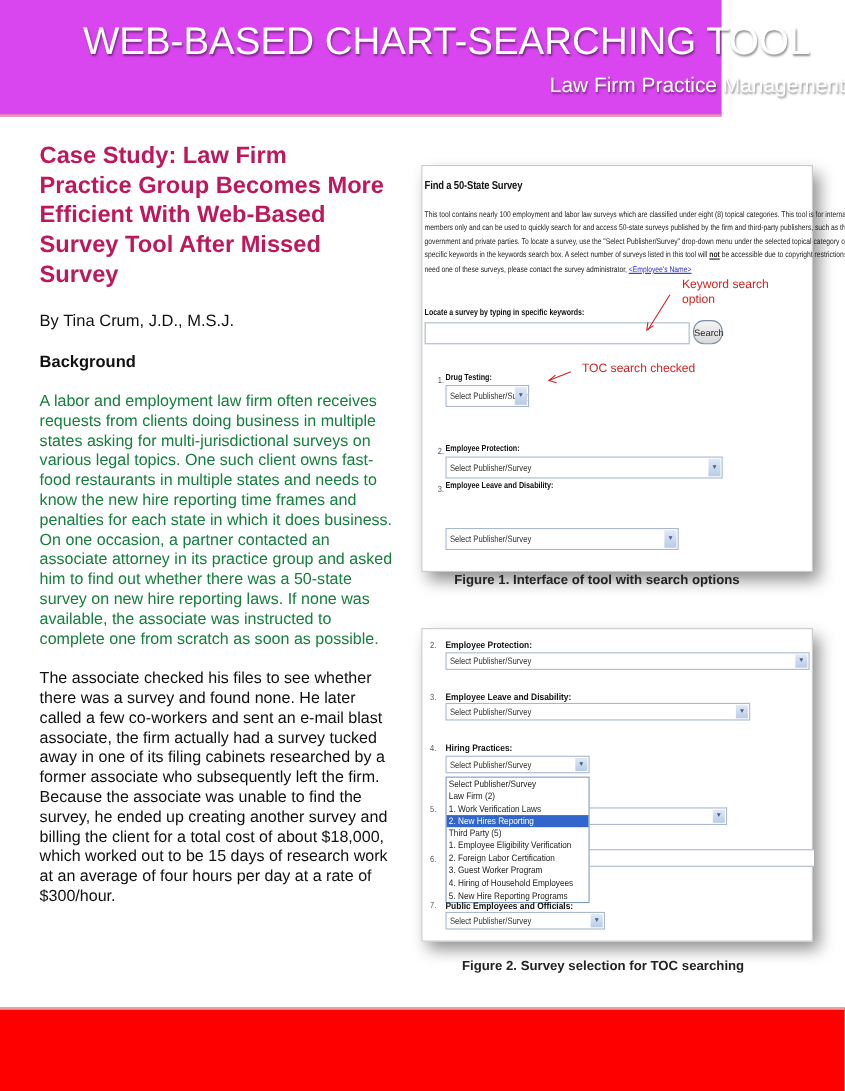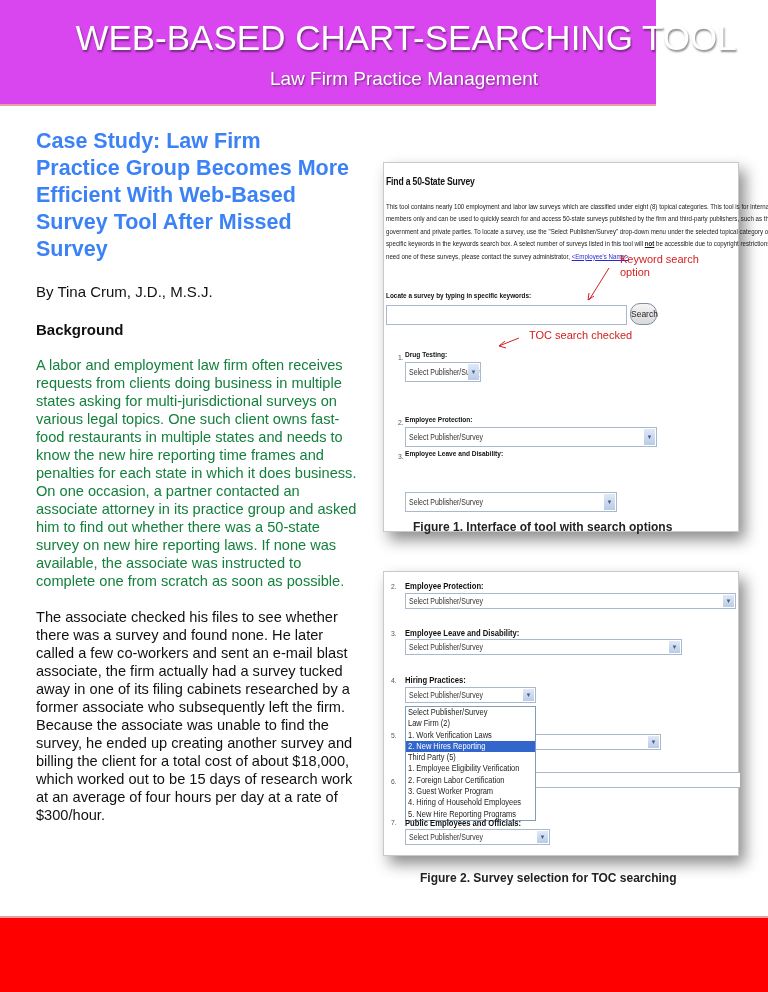--- a/index.html
+++ b/index.html
@@ -10,40 +10,40 @@
     position: absolute; left: 0; top: 0; width: 656px; height: 106px;
     background: #d946ef; border-bottom: 2px solid #e9a0a0;
   }
   .header-title {
     position: absolute; left: 0; width: 768px; top: 18px; text-align: center;
     color: #fff; font-size: 35px; letter-spacing: 0px; font-weight: normal;
     text-shadow: 1px 2px 2px rgba(0,0,0,0.45);
     padding-left: 44px;
   }
   .header-sub {
-    position: absolute; left: 0; width: 768px; top: 68px; text-align: center;
+    position: absolute; left: 0; width: 768px; top: 68px; text-align: right;
     color: #fff; font-size: 19px; text-shadow: 1px 1px 2px rgba(0,0,0,0.45);
     padding-left: 40px;
   }
 
   .left-col { position: absolute; left: 36px; top: 128px; width: 332px; }
   .article-title {
-    font-size: 21.5px; font-weight: bold; line-height: 27px; color: #3b82f6;
+    font-size: 21.5px; font-weight: bold; line-height: 27px; color: #be185d;
   }
   .byline { margin-top: 20px; font-size: 15px; line-height: 18px; }
   .section-head { margin-top: 20px; font-size: 15px; font-weight: bold; }
   .para { margin-top: 18px; font-size: 14.6px; line-height: 18px; color: #15803d; }
   .para2 { margin-top: 18px; font-size: 14.6px; line-height: 18px; color: #111; }
   .line { display: block; white-space: nowrap; }
 
   .fig {
     position: absolute; background: #fff; border: 1px solid #c9c9c9;
     box-shadow: 6px 8px 14px rgba(0,0,0,0.45);
   }
-  .fig1 { left: 383px; top: 150px; width: 356px; height: 370px; margin-top: 12px; }
+  .fig1 { left: 383px; top: 150px; width: 356px; height: 370px; }
   .fig2 { left: 383px; top: 571px; width: 356px; height: 285px; }
 
   .fig-heading {
     position: absolute; left: 2px; top: 12px; font-size: 10.5px; font-weight: bold;
     transform: scaleX(0.82); transform-origin: left top; letter-spacing: -0.2px;
   }
   .fig-desc {
     position: absolute; left: 2px; top: 38px; width: 420px; font-size: 7.5px; line-height: 12.4px;
     transform: scaleX(0.82); transform-origin: left top; color: #222;
   }

